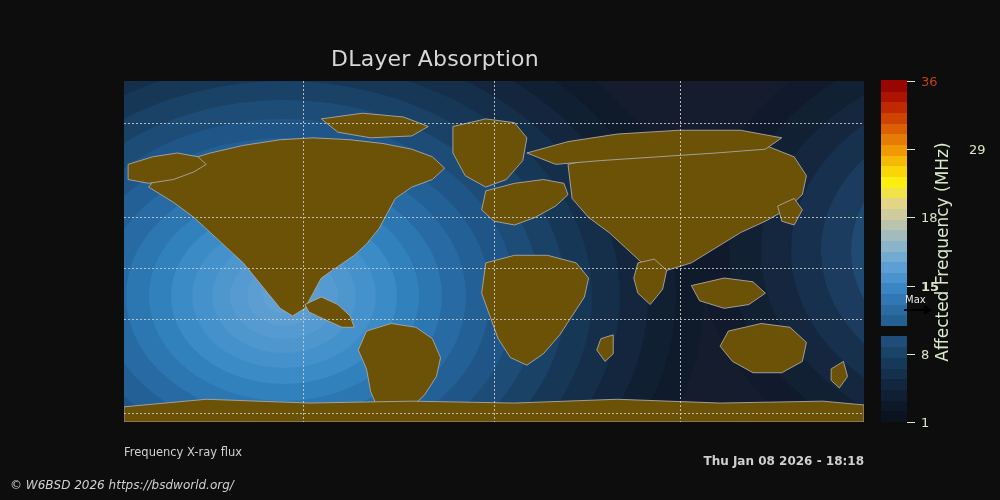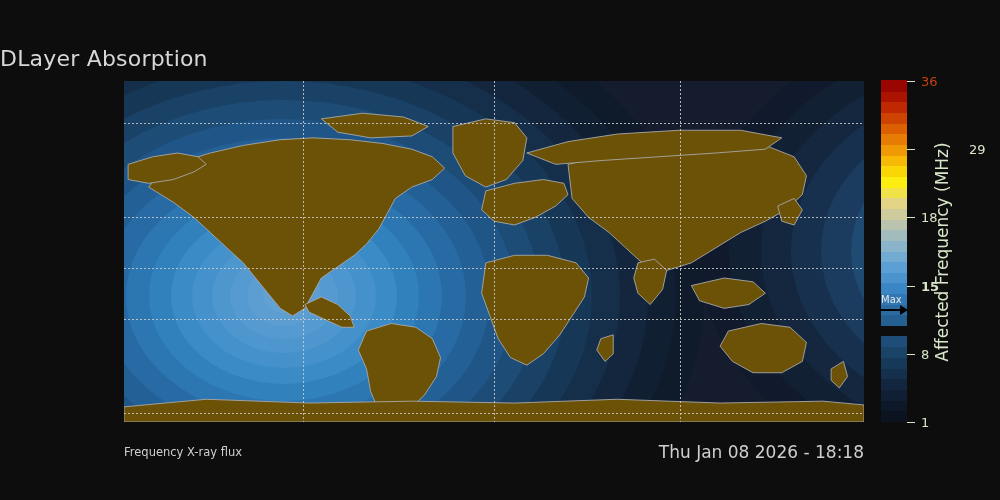--- a/index.html
+++ b/index.html
@@ -8,21 +8,21 @@
     background:#0d0d0d;
     font-family:"DejaVu Sans","Liberation Sans",sans-serif;
     overflow:hidden;
     position:relative;
   }
   #figure{position:absolute;left:0;top:0;width:1000px;height:500px;}
 
   
   .title{
     position:absolute;left:0;top:46px;width:870px;
-    text-align:left;
+    text-align:center;
     font-size:22px;color:#d7d7d7;letter-spacing:.2px;
   }
 
   
   .map-panel{
     position:absolute;left:124px;top:81px;width:740px;height:341px;
     background:#141c2e;
     overflow:hidden;
   }
   .map-layer{position:absolute;left:0;top:0;width:100%;height:100%;}
@@ -61,21 +61,21 @@
     content:"";position:absolute;left:1px;top:4px;width:22px;height:2px;background:#000;}
   .maxmark .mx-arrow:after{
     content:"";position:absolute;left:21px;top:0px;
     border-top:5px solid transparent;border-bottom:5px solid transparent;
     border-left:8px solid #000;}
 
   
   .note{position:absolute;font-size:11.5px;color:#cfcfcf;}
   .note1{left:124px;top:430px;}
   .note2{left:124px;top:445px;}
-  .stamp{position:absolute;right:136px;top:442px;font-size:17px;color:#cfcfcf;}
+  .stamp{position:absolute;right:136px;top:454px;font-size:12px;color:#cfcfcf;font-weight:bold;}
   .copyright{position:absolute;left:10px;top:478px;font-size:12px;color:#d0d0d0;font-style:italic;}
 </style>
 </head>
 <body>
 
 <div id="figure">
 
   <div class="title">DLayer Absorption</div>
 
   <div class="map-panel">
@@ -211,21 +211,21 @@
       <div class="cbar-band" style="background: rgb(251, 238, 16); bottom: 234.438px; height: 11.2562px;"></div>
       <div class="cbar-band" style="background: rgb(251, 214, 6); bottom: 245.094px; height: 11.2562px;"></div>
       <div class="cbar-band" style="background: rgb(246, 185, 5); bottom: 255.75px; height: 11.2562px;"></div>
       <div class="cbar-band" style="background: rgb(239, 154, 4); bottom: 266.406px; height: 11.2562px;"></div>
       <div class="cbar-band" style="background: rgb(230, 124, 3); bottom: 277.062px; height: 11.2562px;"></div>
       <div class="cbar-band" style="background: rgb(220, 95, 2); bottom: 287.719px; height: 11.2562px;"></div>
       <div class="cbar-band" style="background: rgb(207, 67, 1); bottom: 298.375px; height: 11.2562px;"></div>
       <div class="cbar-band" style="background: rgb(191, 40, 0); bottom: 309.031px; height: 11.2562px;"></div>
       <div class="cbar-band" style="background: rgb(173, 20, 0); bottom: 319.688px; height: 11.2562px;"></div>
       <div class="cbar-band" style="background: rgb(153, 5, 0); bottom: 330.344px; height: 11.2562px;"></div>
-      <div class="maxmark" style="bottom: 107.069px;">
+      <div class="maxmark" style="bottom: 107.069px; margin-left: 24px;">
         <span class="mx-lbl">Max</span>
         <span class="mx-arrow"></span>
       </div>
     </div>
   <div class="cbar-ticks">
       <div class="ctick" style="top: 341px; background: rgb(216, 230, 200);"></div>
       <div class="ctick-lbl" style="top: 341px; color: rgb(216, 230, 200);">1</div>
       <div class="ctick" style="top: 272.8px; background: rgb(216, 230, 200);"></div>
       <div class="ctick-lbl" style="top: 272.8px; color: rgb(216, 230, 200);">8</div>
       <div class="ctick" style="top: 204.6px; background: rgb(216, 230, 200);"></div>
@@ -236,14 +236,15 @@
       <div class="ctick-lbl" style="top: 68.2px; color: rgb(216, 230, 200); margin-left: 48px;">29</div>
       <div class="ctick" style="top: 0px; background: rgb(216, 230, 200);"></div>
       <div class="ctick-lbl" style="top: 0px; color: #c2410c;">36</div>
     </div>
   <div class="cbar-axis-title">
     <span>Affected Frequency (MHz)</span>
   </div>
 
   <div class="note note2">Frequency X-ray flux</div>
   <div class="stamp">Thu Jan 08 2026 - 18:18</div>
+  <div class="copyright">© W6BSD 2026 https://bsdworld.org/</div>
 
 </div>
 
 </body></html>

